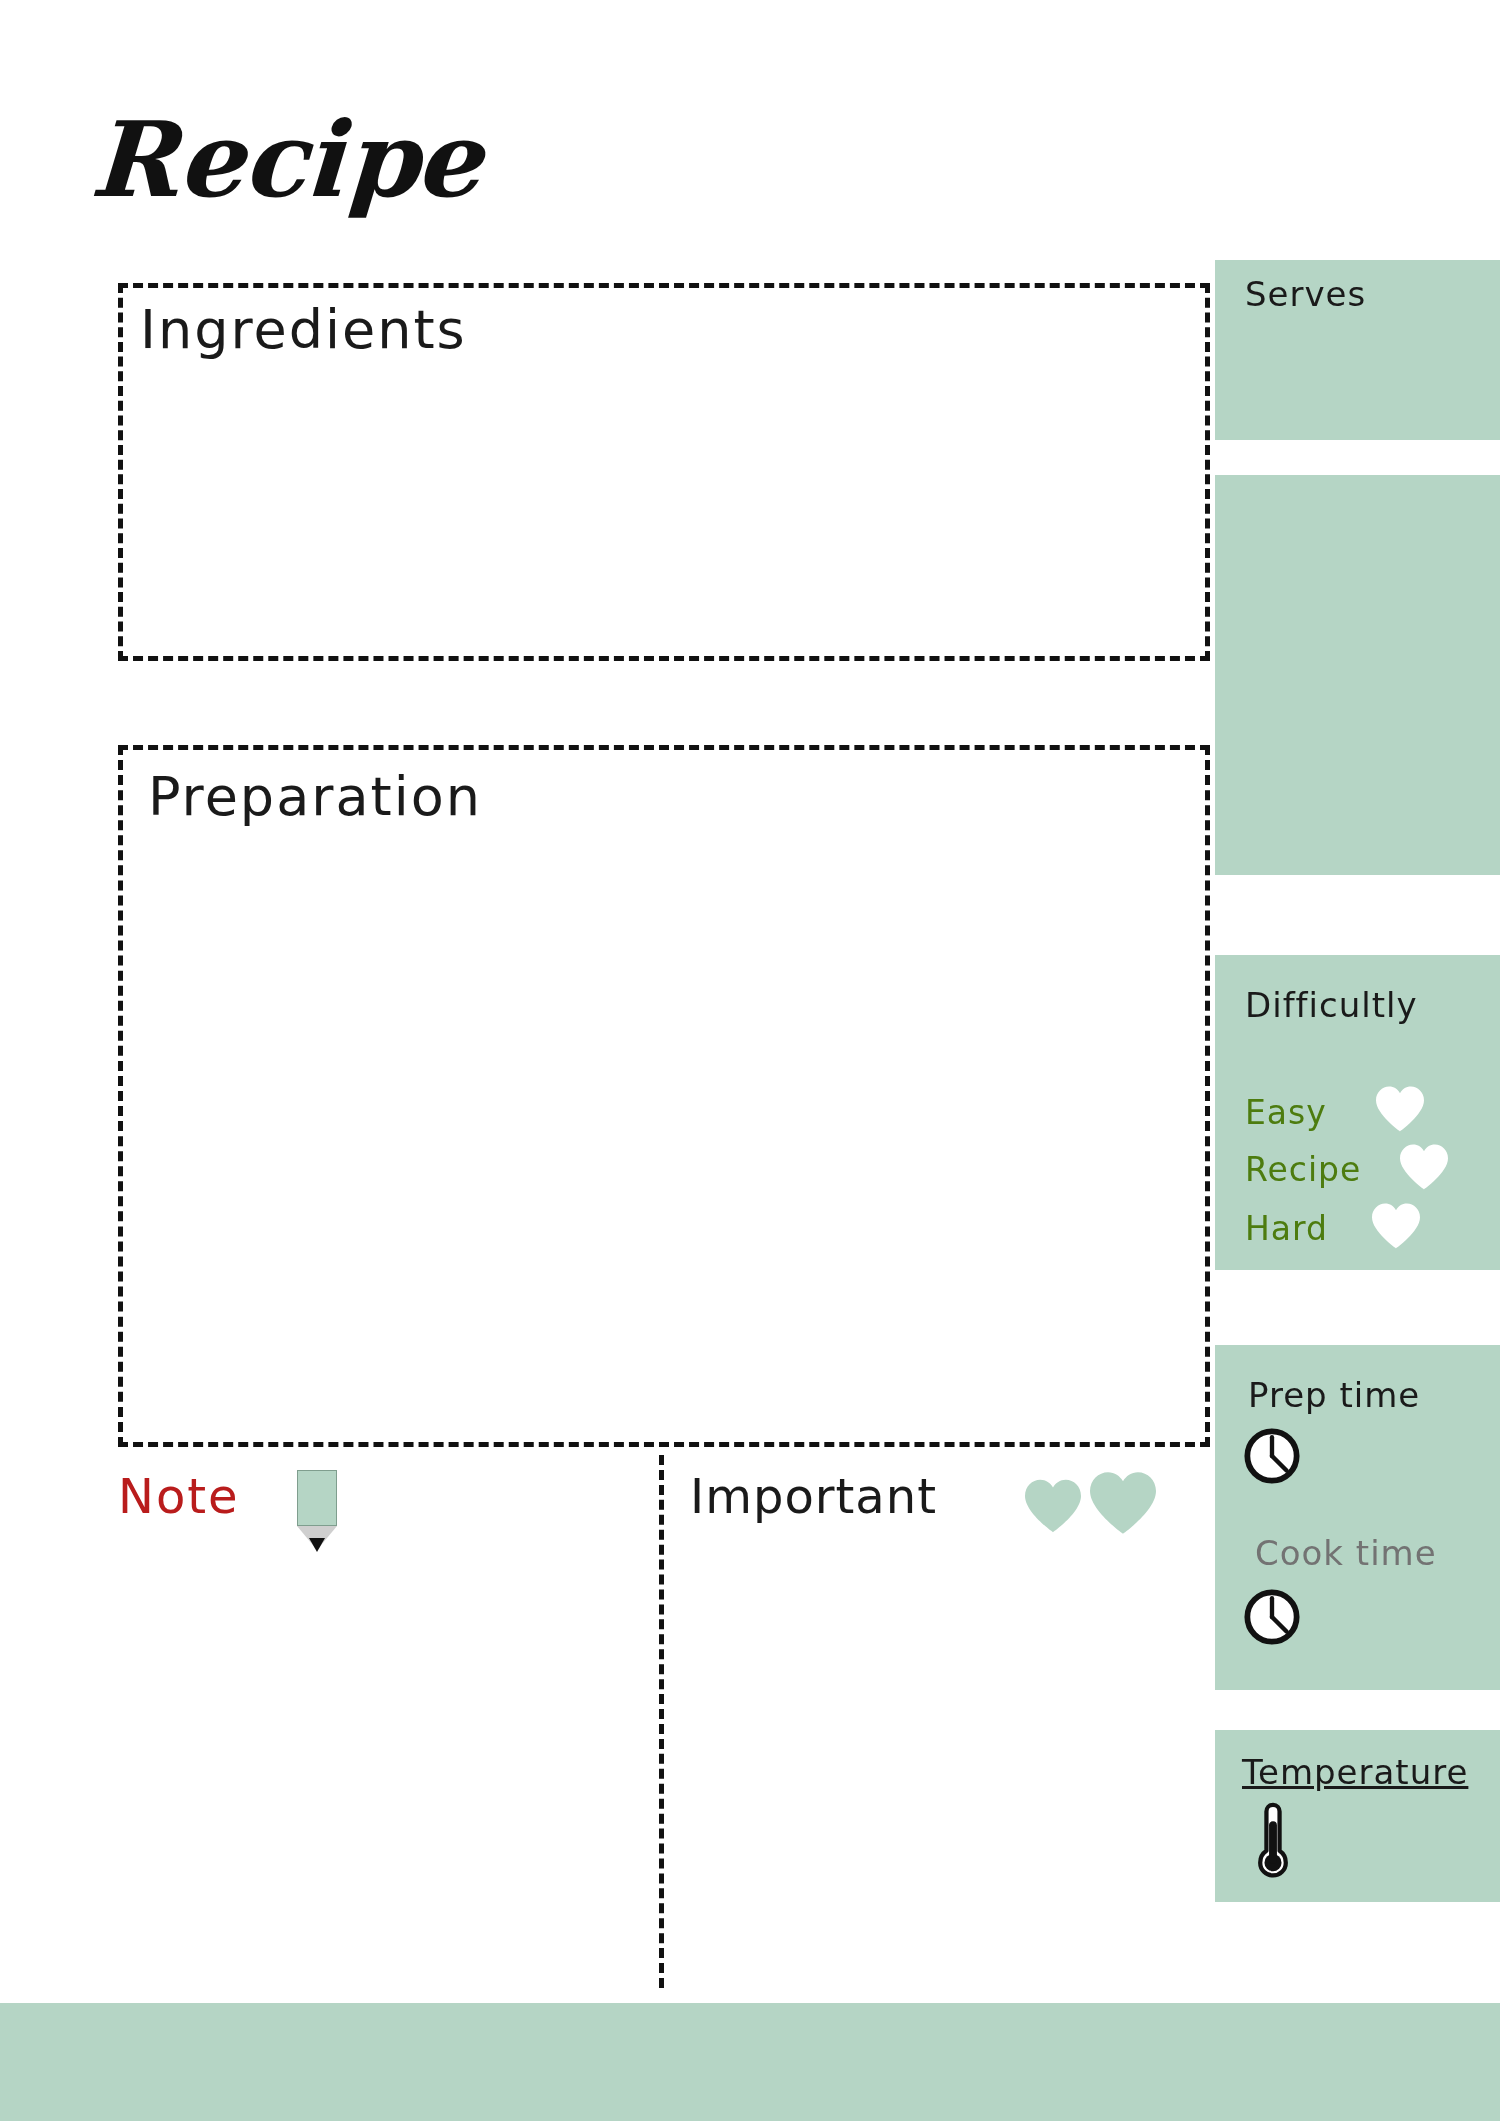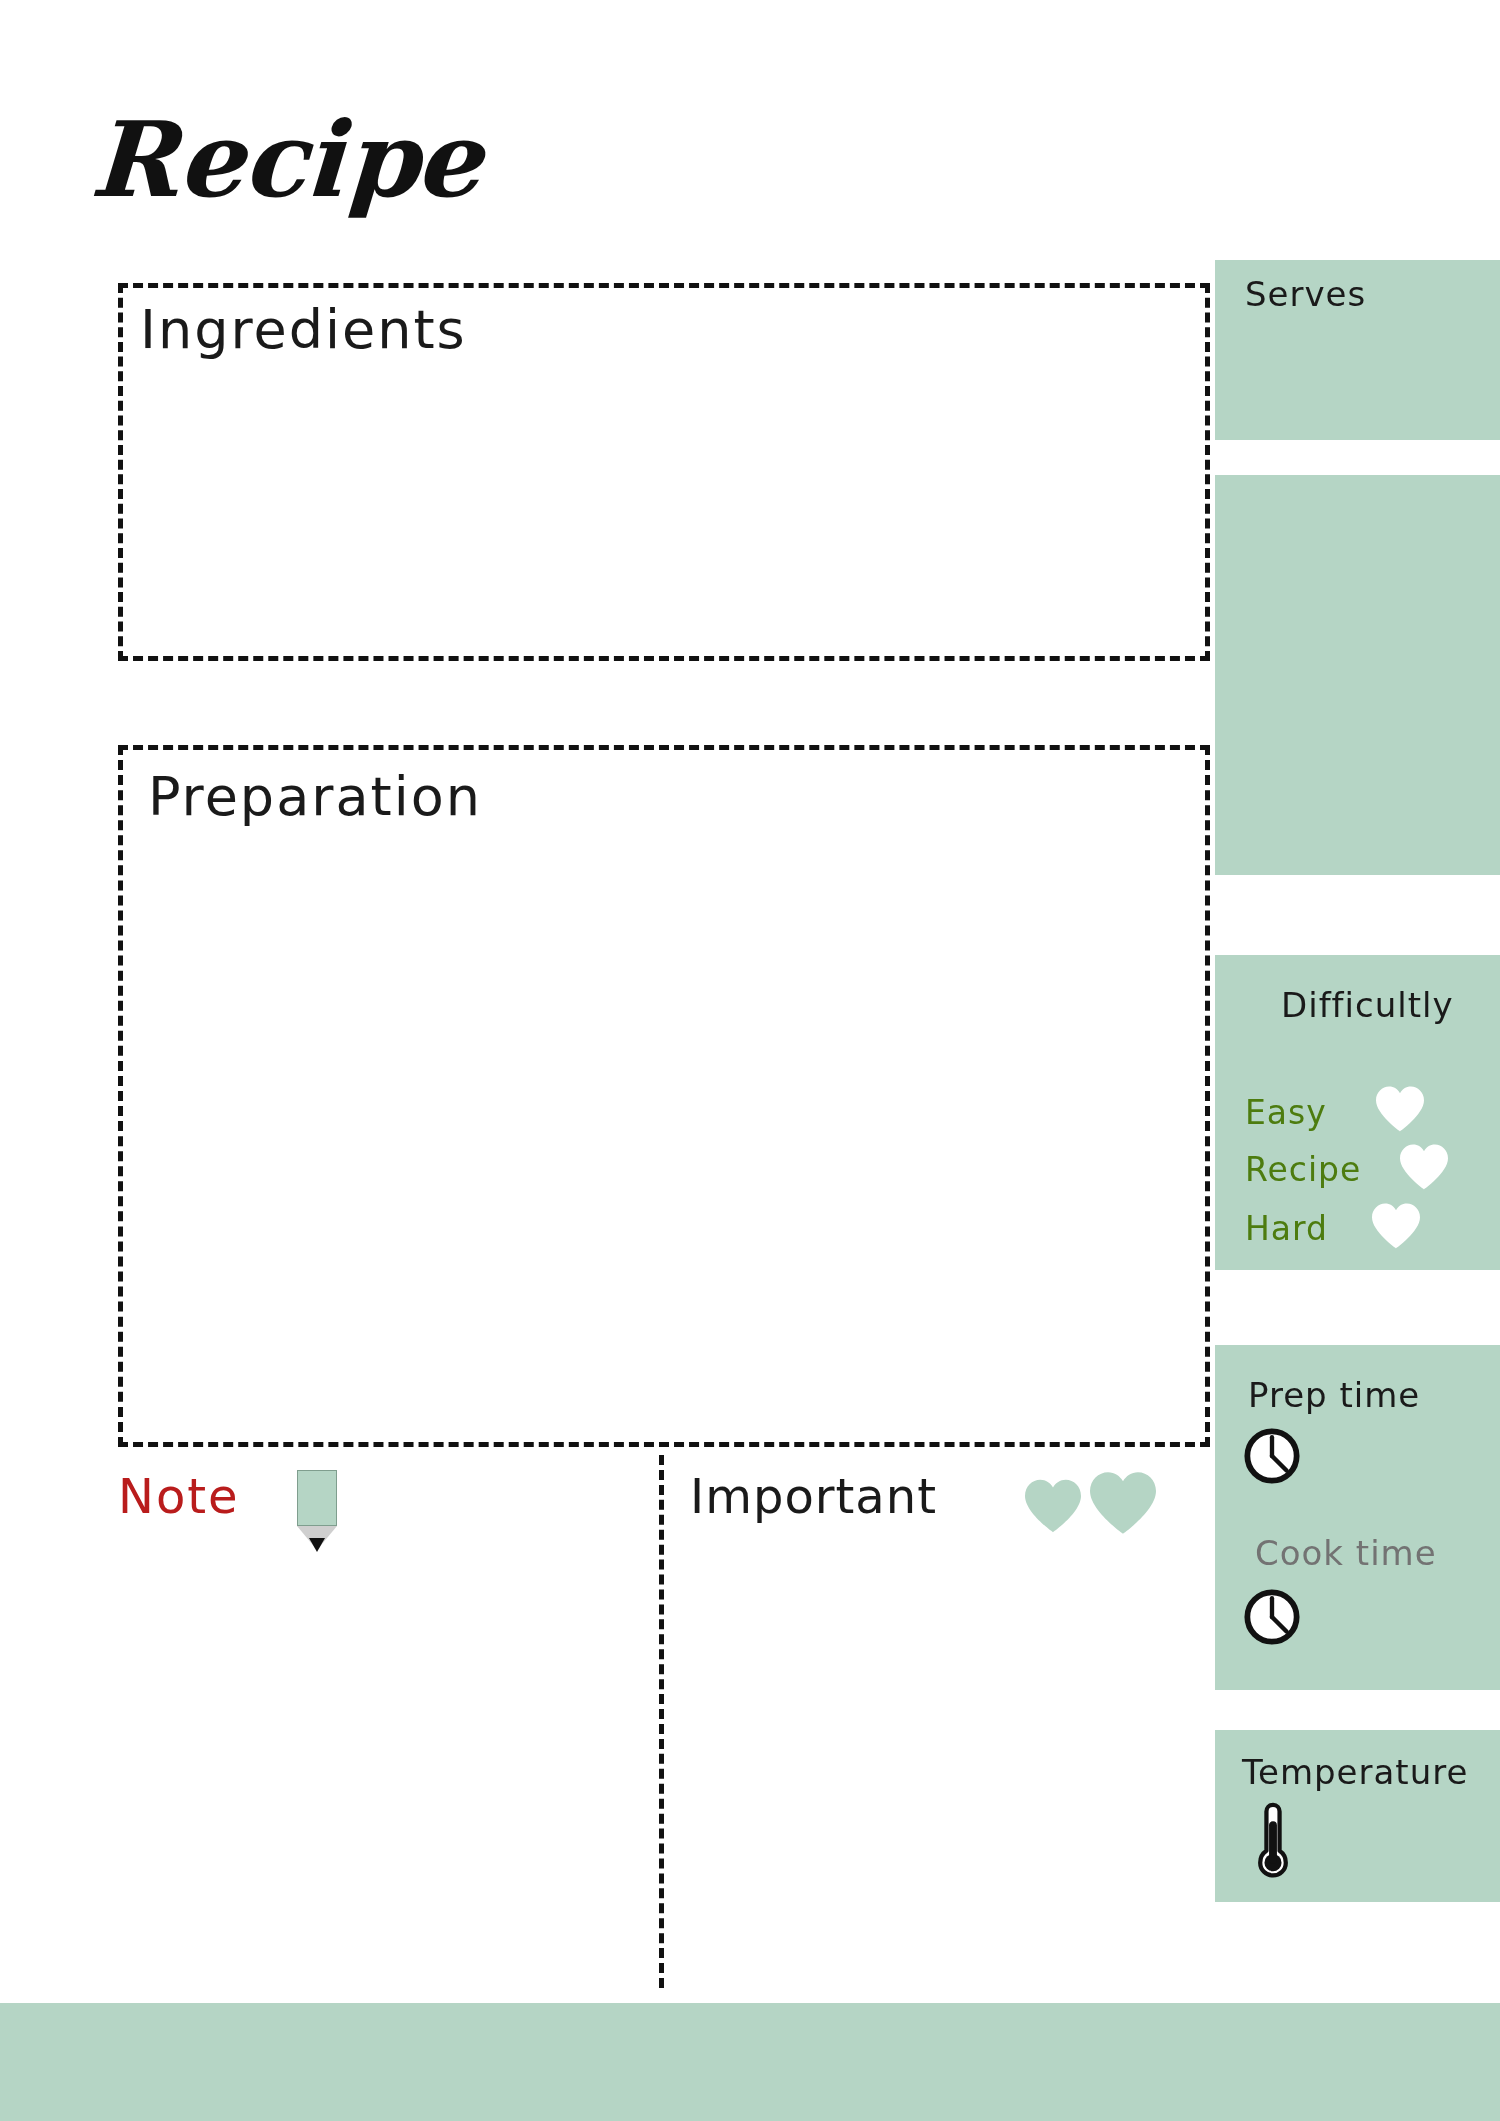--- a/index.html
+++ b/index.html
@@ -145,41 +145,41 @@
     position: absolute;
     font-family: "DejaVu Sans", sans-serif;
     color: #1a1a1a;
     line-height: 1.18;
     letter-spacing: 1px;
     white-space: nowrap;
   }
 
   .lbl-serves     { left: 1245px; top: 274px;  font-size: 34px; }
   .lbl-main       { left: 1245px; top: 528px;  font-size: 34px; white-space: normal; width: 250px; }
-  .lbl-difficulty { left: 1245px; top: 985px;  font-size: 34px; margin-left: 36px; }
+  .lbl-difficulty { left: 1245px; top: 985px;  font-size: 34px; }
 
   .diff-row {
     position: absolute;
     font-family: "DejaVu Sans", sans-serif;
     font-size: 33px;
     color: #4d7c0f;
     letter-spacing: 1px;
     white-space: nowrap;
   }
   .diff-easy   { left: 1245px; top: 1093px; }
   .diff-medium { left: 1245px; top: 1150px; }
   .diff-hard   { left: 1245px; top: 1209px; }
 
   .heart-easy   { left: 1374px; top: 1085px; width: 52px; height: 48px; }
   .heart-medium { left: 1398px; top: 1143px; width: 52px; height: 48px; }
   .heart-hard   { left: 1370px; top: 1202px; width: 52px; height: 48px; }
 
   .lbl-prep { position:absolute; left: 1248px; top: 1375px; font-size: 34px; font-family:"DejaVu Sans",sans-serif; color:#1a1a1a; letter-spacing:1px; white-space:nowrap; }
   .lbl-cook { position:absolute; left: 1255px; top: 1533px; font-size: 34px; font-family:"DejaVu Sans",sans-serif; color:#737373; letter-spacing:1px; white-space:nowrap;text-align:right; }
-  .lbl-temp { position:absolute; left: 1242px; top: 1752px; font-size: 34px; font-family:"DejaVu Sans",sans-serif; color:#1a1a1a; letter-spacing:1px; white-space:nowrap; }
+  .lbl-temp { position:absolute; left: 1242px; top: 1752px; font-size: 34px; font-family:"DejaVu Sans",sans-serif; color:#1a1a1a; letter-spacing:1px; white-space:nowrap;text-decoration:underline; }
 
   .clock { position: absolute; width: 58px; height: 58px; }
   .clock-prep { left: 1243px; top: 1427px; }
   .clock-cook { left: 1243px; top: 1588px; }
 
   .thermometer { position: absolute; left: 1253px; top: 1800px; width: 40px; height: 82px; }
 
   
   .footer-band {
     position: absolute;

